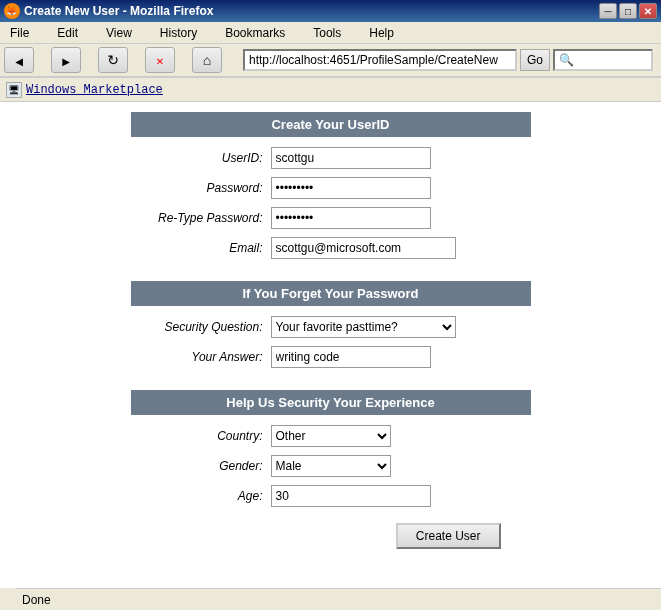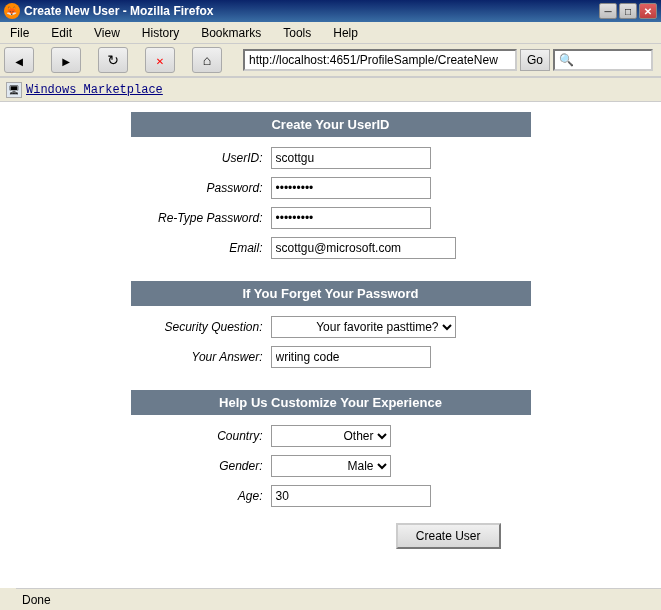--- a/index.html
+++ b/index.html
@@ -61,21 +61,21 @@
     }
     .tb-btn.close { background: linear-gradient(to bottom, #e06060, #c04040); color: white; }
 
     
     .menu-bar {
       background: #ece9d8;
       height: 22px;
       display: flex;
       align-items: center;
       padding: 0 4px;
-      gap: 10px;
+      gap: 16px;
       border-bottom: 1px solid #ccc;
     }
     .menu-item {
       padding: 2px 6px;
       font-size: 12px;
       cursor: pointer;
       color: #000;
     }
 
     
@@ -205,21 +205,20 @@
       border: 1px solid #999;
       padding: 0 4px;
       font-size: 12px;
     }
     .form-select {
       width: 120px;
       height: 22px;
       border: 1px solid #999;
       font-size: 12px;
       background: white;
-      text-align: right;
     }
 
     .section-spacer {
       height: 14px;
     }
 
     .btn-row {
       display: flex;
       justify-content: flex-end;
       margin-top: 16px;
@@ -343,21 +342,21 @@
         <option>Your first pet's name?</option>
       </select>
     </div>
     <div class="form-group">
       <label class="form-label">Your Answer:</label>
       <input class="form-input" type="text" value="writing code" style="">
     </div>
 
     <div class="section-spacer"></div>
 
-    <div class="section-header">Help Us Customize Your Experience</div>
+    <div class="section-header">Help Us Security Your Experience</div>
 
     <div class="form-group">
       <label class="form-label">Country:</label>
       <select class="form-select">
         <option>Other</option>
         <option>United States</option>
         <option>United Kingdom</option>
         <option>Canada</option>
         <option>Australia</option>
       </select>

